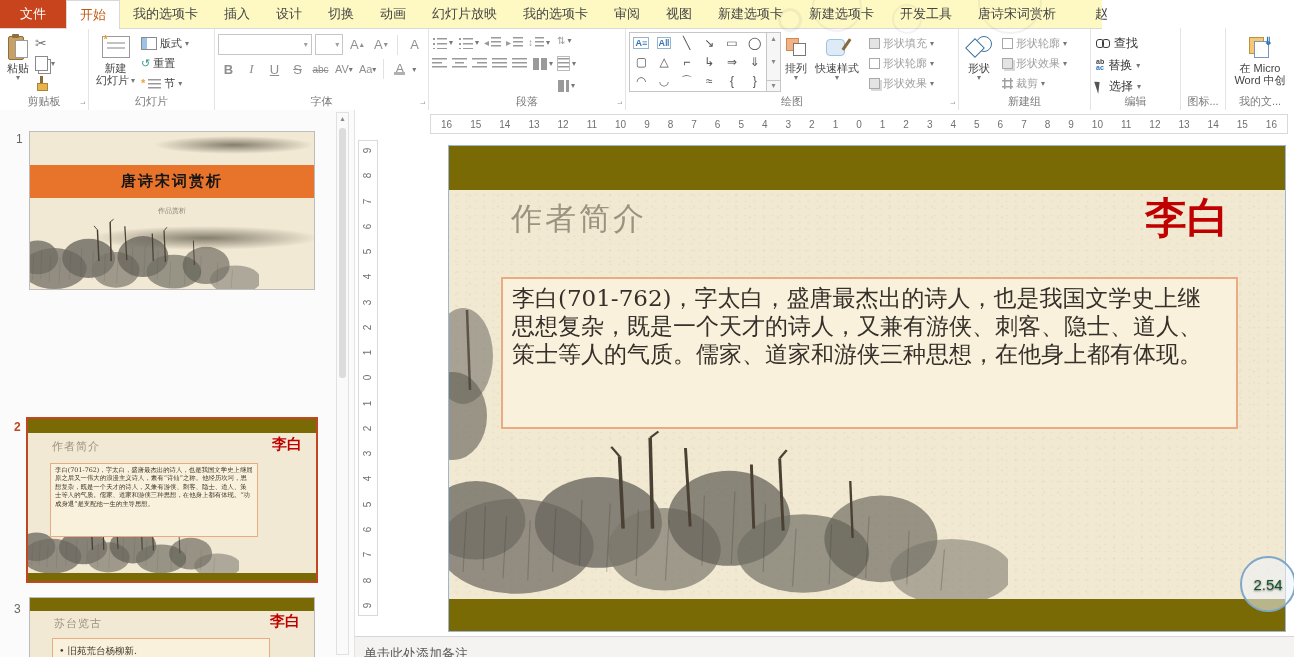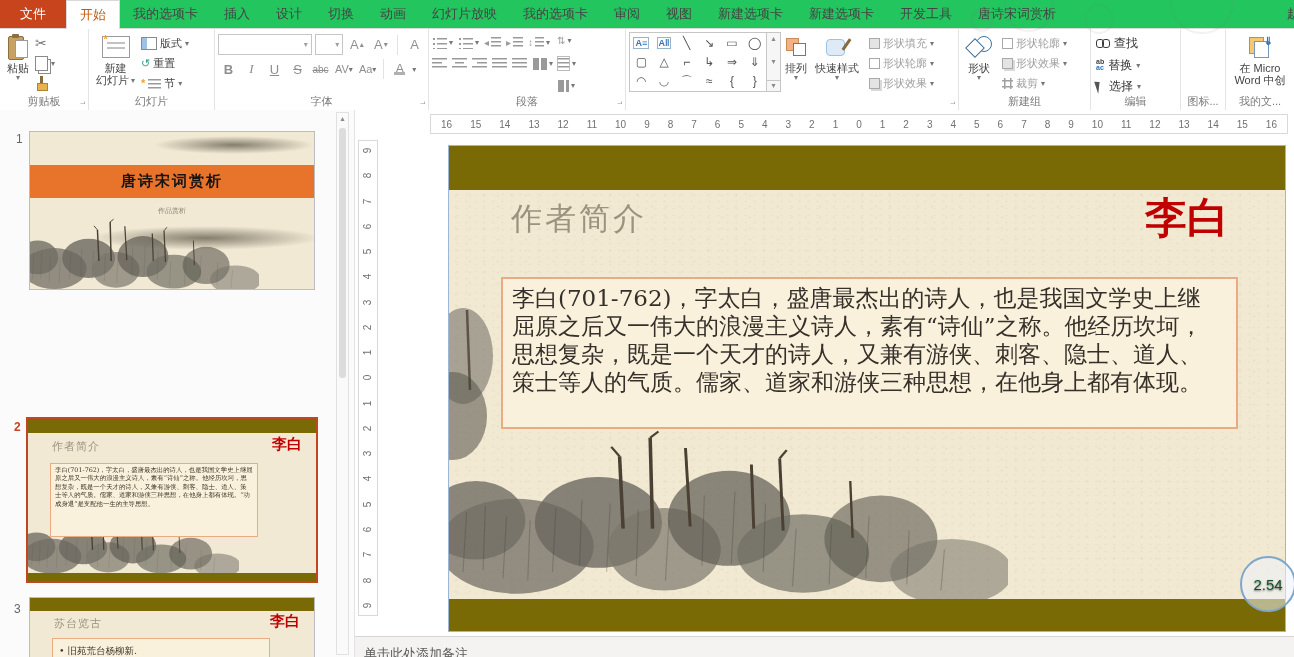--- a/index.html
+++ b/index.html
@@ -1,20 +1,20 @@
 <!DOCTYPE html>
 <html style="--accent_red: #C8441C; --accent_orange: #C45911; --selected_border: #C0471F; --olive: #7A6A05; --slide_bg: #F2E9D2; --box_bg: #FAF1DC; --box_border: #E9AC82; --libai_red: #C00000; --slide_title_gray: #9B9380;"><head>
 <meta charset="utf-8">
 <style>
   html,body{margin:0;padding:0;}
   body{font-family:"Liberation Sans",sans-serif;-webkit-font-smoothing:antialiased;}
   #app{position:relative;width:1294px;height:657px;background:#fff;overflow:hidden;}
 
   
-  .tabbar{position:absolute;left:0;top:0;width:1294px;height:28px;background:#22c55e;border-bottom:1px solid #d9d9d9;display:flex;align-items:stretch;z-index:6;}
+  .tabbar{position:absolute;left:0;top:0;width:1102px;height:28px;background:#fef9c3;border-bottom:1px solid #d9d9d9;display:flex;align-items:stretch;z-index:6;}
   .tab{padding:0 13px;display:flex;align-items:center;font-size:13px;color:#444;white-space:nowrap;}
   .tab.file{background:var(--accent_red);color:#fff;padding:0 20px;}
   .tab.active{color:var(--accent_orange);background:#fff;border-left:1px solid #d9d9d9;border-right:1px solid #d9d9d9;border-top:1px solid #d9d9d9;margin-bottom:-1px;z-index:7;}
   .user-badge{position:absolute;right:-6px;top:5px;font-size:13px;color:#444;}
   .decor{position:absolute;border:2px solid rgba(130,130,130,.10);border-radius:50%;}
   .d1{width:46px;height:46px;right:240px;top:-18px;}
   .d2{width:26px;height:26px;right:180px;top:4px;}
   .d3{width:60px;height:60px;right:60px;top:-30px;}
   .d4{width:18px;height:18px;right:300px;top:8px;border-width:3px;}
 
@@ -501,20 +501,21 @@
               <span>形状轮廓</span>
               <span class="dd">▾</span>
             </span>
           <span class="sbtn gray">
               <span class="fx-ic effect"></span>
               <span>形状效果</span>
               <span class="dd">▾</span>
             </span>
         </div>
       </div>
+      <div class="glabel">绘图</div>
       <div class="launcher">⌐</div>
     </div>
 
     <div class="rgroup" style="width:132px">
       <div class="gbody">
         <div class="bigbtn">
           <span class="bicon">
               <span class="shape-ic">
                 <span class="circ"></span>
                 <span class="diam"></span>
@@ -712,21 +713,20 @@
         <svg class="trees-main" viewBox="0 0 480 180" width="565" height="186" preserveAspectRatio="none">
             <use href="#treescape"></use>
           </svg>
         <div class="s-topbar"></div>
         <div class="s-botbar"></div>
         <div class="s-title">作者简介</div>
         <div class="s-author">李白</div>
         <div class="s-box">
 
         <div class="s-line">李白(701-762)，字太白，盛唐最杰出的诗人，也是我国文学史上继</div>
-            <div class="s-line">屈原之后又一伟大的浪漫主义诗人，素有“诗仙”之称。他经历坎坷，</div>
             <div class="s-line">思想复杂，既是一个天才的诗人，又兼有游侠、刺客、隐士、道人、</div>
             <div class="s-line">策士等人的气质。儒家、道家和游侠三种思想，在他身上都有体现。</div>
           </div>
       </div>
 
       <div class="notes"><span>单击此处添加备注</span></div>
     </div>
   </div>
 
   <div class="zbadge">

